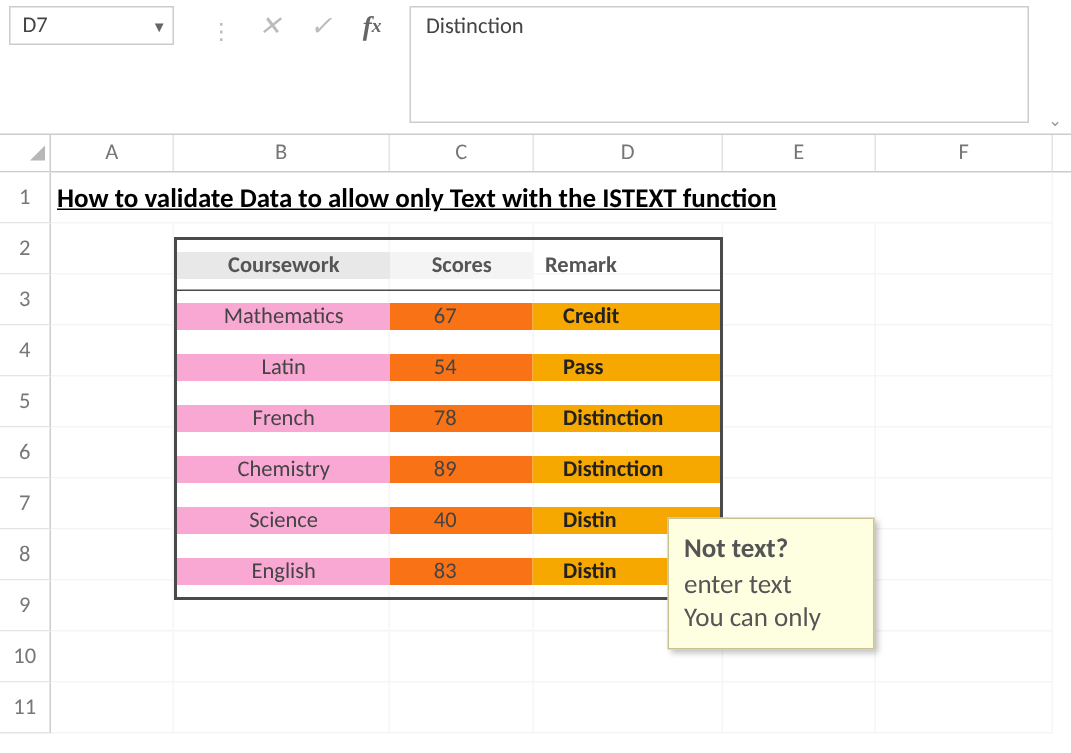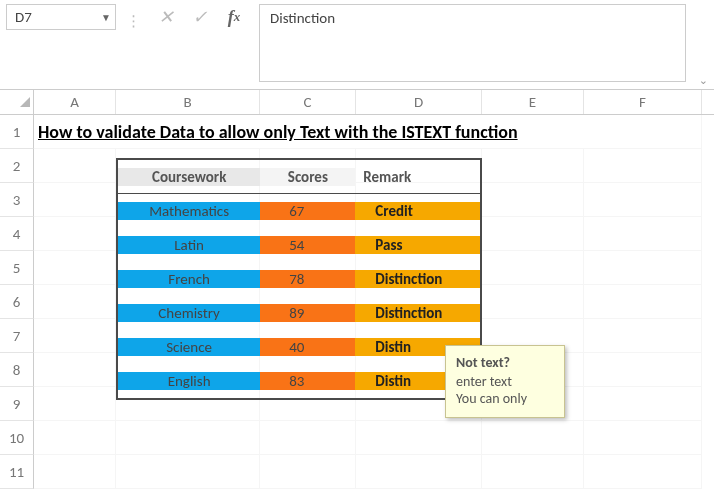--- a/index.html
+++ b/index.html
@@ -19,21 +19,21 @@
     display: flex;
     align-items: stretch;
     border-bottom: 1px solid #ccc;
     height: 90px;
     position: relative;
   }
   .namebox-wrap {
     display: flex;
     align-items: flex-start;
     padding: 4px 6px 0 6px;
-    gap: 10px;
+    gap: 24px;
   }
   .namebox {
     display: flex;
     align-items: center;
     border: 1px solid #ccc;
     background: #fff;
     height: 26px;
     width: 110px;
     padding: 0 4px 0 8px;
     justify-content: space-between;
@@ -144,35 +144,35 @@
     position: absolute;
     left: 116px;
     top: 68px;
     width: 366px;
     border: 2px solid #4a4a4a;
   }
   .tbl-row { display: flex; height: 34px; align-items: center; }
   .tbl-h1 { width: 144px; text-align: center; background: #e8e8e8; font-weight: bold; color: #555; }
   .tbl-h2 { width: 96px; text-align: center; background: #f4f4f4; font-weight: bold; color: #555; }
   .tbl-h3 { width: 126px; padding-left: 8px; font-weight: bold; color: #555; }
-  .tbl-c1 { width: 144px; text-align: center; background: #0ea5e9; color: #444; }
+  .tbl-c1 { width: 144px; text-align: center; background: #f9a8d4; color: #444; }
   .tbl-c2 { width: 96px; text-align: center; padding-right: 22px; background: #f97316; color: #444; }
   .tbl-c3 { width: 126px; padding-left: 20px; background: #f6a800; color: #212121; font-weight: bold; }
   .tbl-hrow { border-bottom: 1px solid #4a4a4a; }
   
   .tooltip {
     position: absolute;
     left: 445px;
     top: 255px;
-    width: 120px;
+    width: 138px;
     background: #feffe0;
     border: 1px solid #c8c391;
     box-shadow: 2px 2px 4px rgba(0,0,0,0.25);
     padding: 8px 10px 10px 10px;
-    font-size: 14px;
+    font-size: 18px;
     color: #555;
   }
   .tooltip .tt-title { font-weight: bold; margin-bottom: 2px; }
 </style>
 </head>
 <body>
 
 <div class="fbar">
   <div class="namebox-wrap">
     <div class="namebox">

